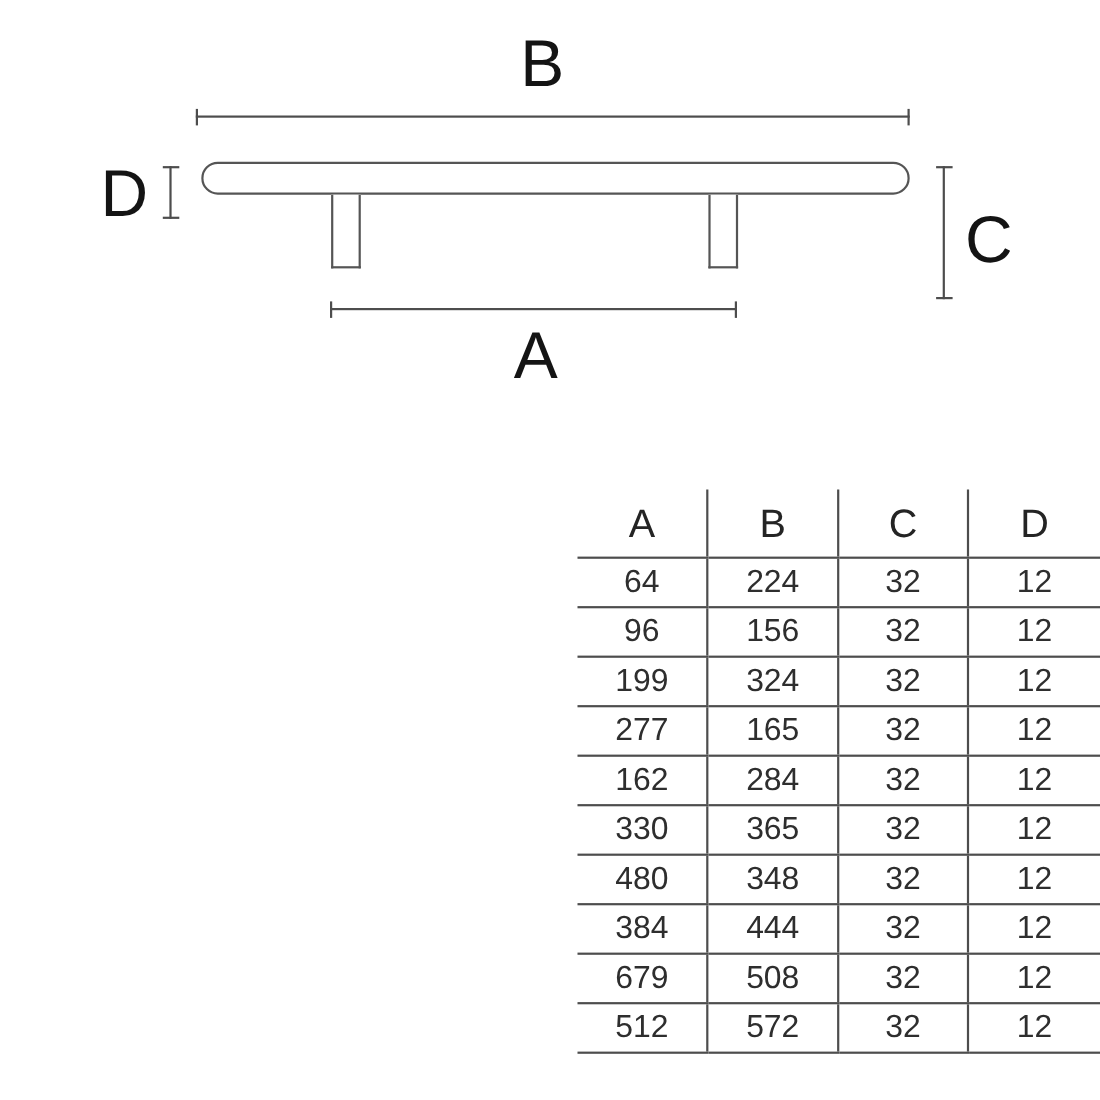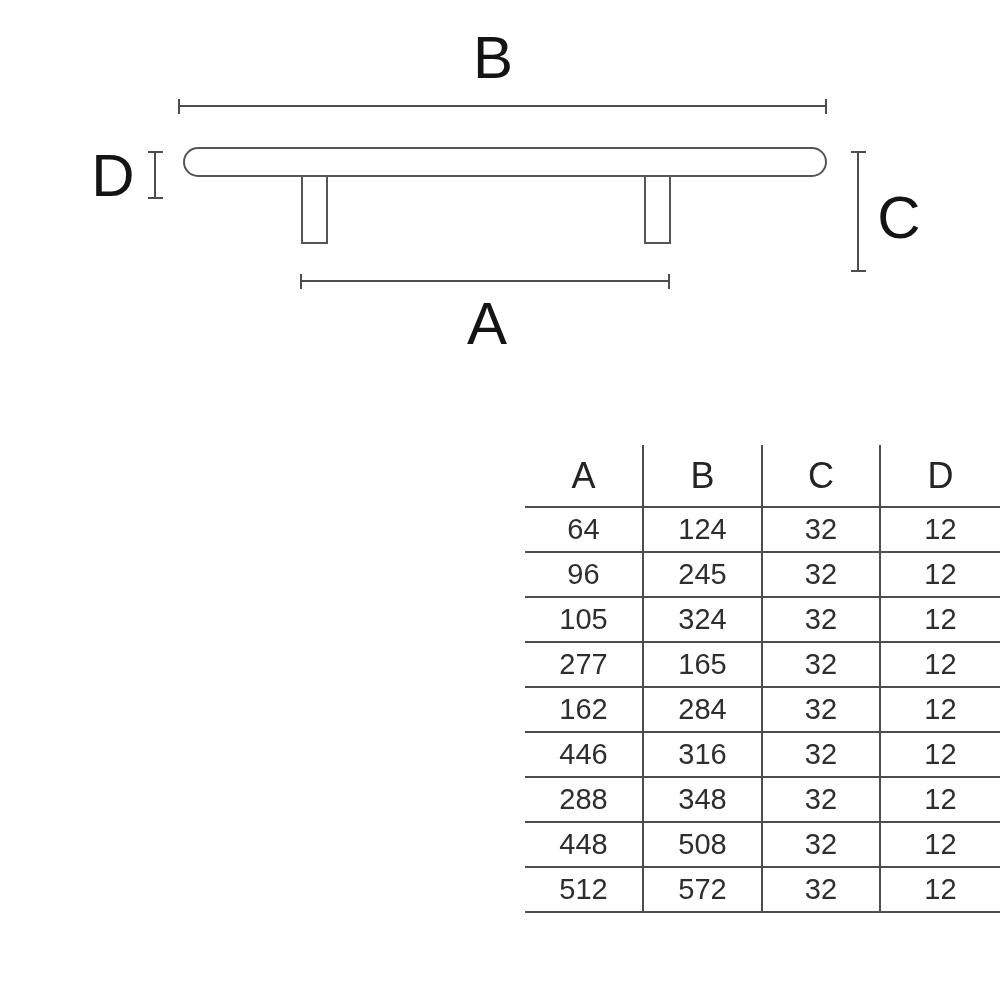--- a/index.html
+++ b/index.html
@@ -145,62 +145,68 @@
       <tr>
         <th>A</th>
         <th>B</th>
         <th>C</th>
         <th>D</th>
       </tr>
     </thead>
     <tbody>
       <tr>
         <td>64</td>
-        <td>124</td>
+        <td>224</td>
         <td>32</td>
         <td>12</td>
       </tr>
       <tr>
         <td>96</td>
-        <td>245</td>
-        <td>32</td>
-        <td>12</td>
-      </tr>
-      <tr>
-        <td>105</td>
+        <td>156</td>
+        <td>32</td>
+        <td>12</td>
+      </tr>
+      <tr>
+        <td>199</td>
         <td>324</td>
         <td>32</td>
         <td>12</td>
       </tr>
       <tr>
         <td>277</td>
         <td>165</td>
         <td>32</td>
         <td>12</td>
       </tr>
       <tr>
         <td>162</td>
         <td>284</td>
         <td>32</td>
         <td>12</td>
       </tr>
       <tr>
-        <td>446</td>
-        <td>316</td>
-        <td>32</td>
-        <td>12</td>
-      </tr>
-      <tr>
-        <td>288</td>
+        <td>330</td>
+        <td>365</td>
+        <td>32</td>
+        <td>12</td>
+      </tr>
+      <tr>
+        <td>480</td>
         <td>348</td>
         <td>32</td>
         <td>12</td>
       </tr>
       <tr>
-        <td>448</td>
+        <td>384</td>
+        <td>444</td>
+        <td>32</td>
+        <td>12</td>
+      </tr>
+      <tr>
+        <td>679</td>
         <td>508</td>
         <td>32</td>
         <td>12</td>
       </tr>
       <tr>
         <td>512</td>
         <td>572</td>
         <td>32</td>
         <td>12</td>
       </tr>

